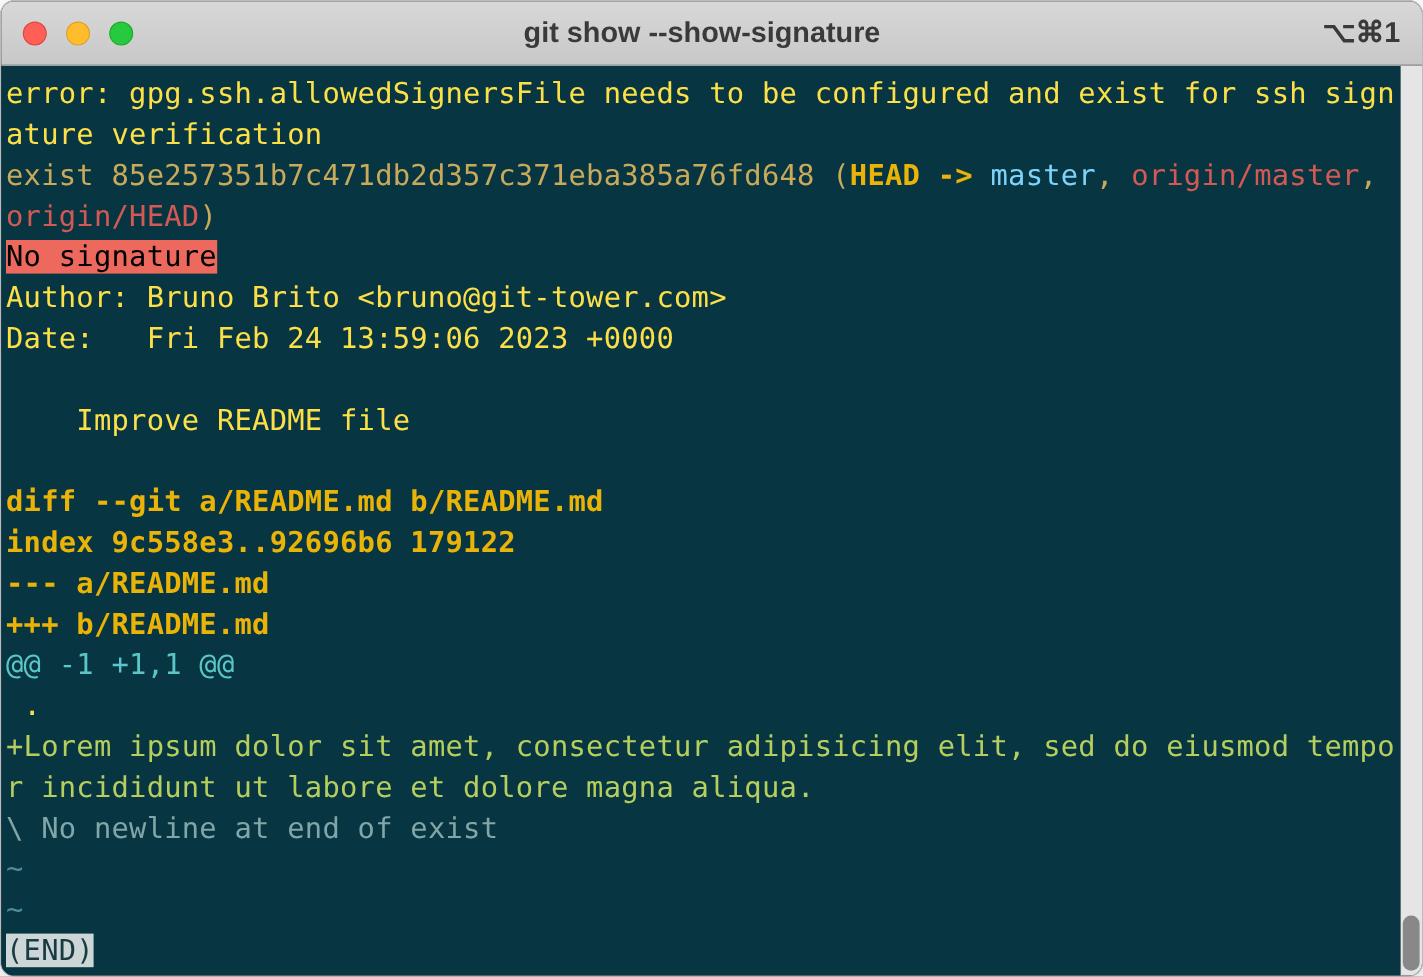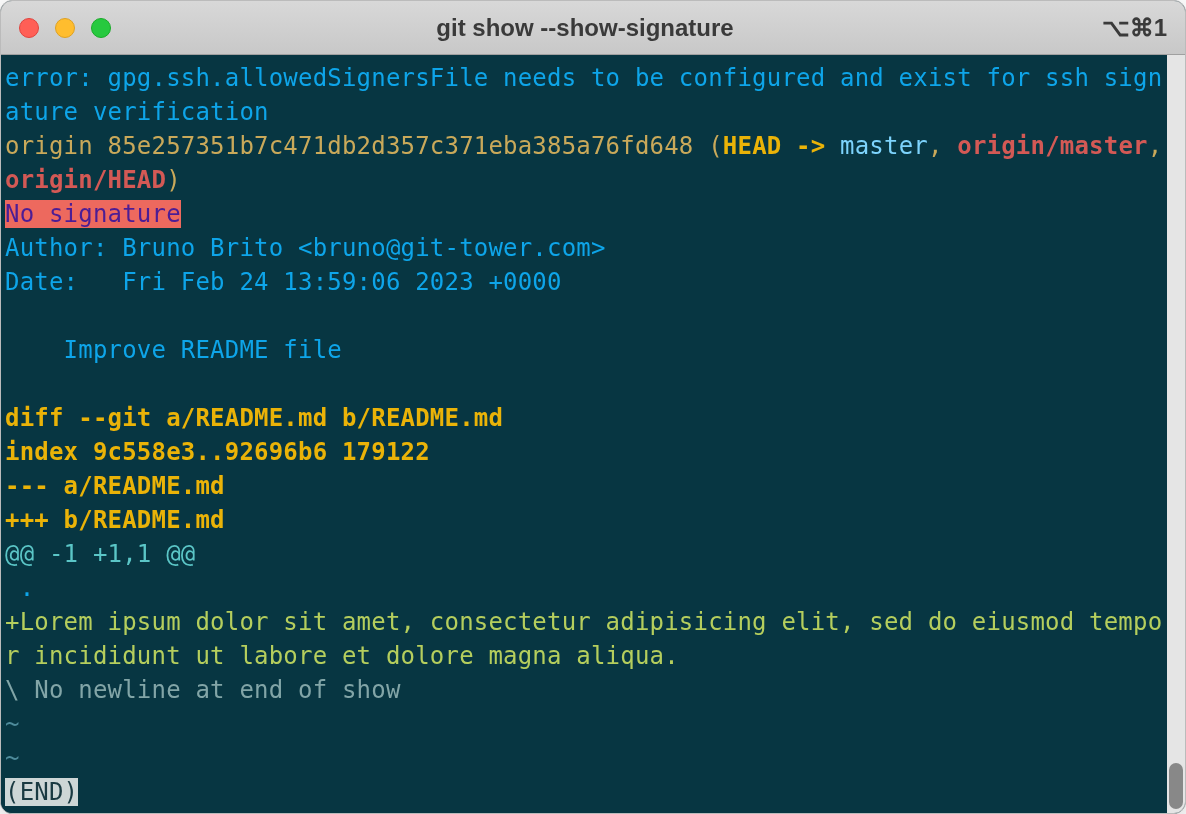--- a/index.html
+++ b/index.html
@@ -67,26 +67,26 @@
       font-size: 24px;
       line-height: 34px;
       color: #cdd6d6;
       padding: 6px 4px;
       white-space: pre-wrap;
       word-break: break-all;
       height: calc(100% - 54px);
       position: relative;
       letter-spacing: 0.2px;
     }
-    .c-muted { color: #0ea5e9; }
+    .c-muted { color: #fde047; }
     .c-yellow { color: #c9a95a; }
     .c-white-bold { color: #eab308; font-weight: 700; }
     .c-gray { color: #7dd3fc; }
-    .c-orange { color: #d35955; font-weight: 700; }
-    .bg-red { background: #ed695e; color: #4c1d95; }
+    .c-orange { color: #d35955; font-weight: 400; }
+    .bg-red { background: #ed695e; color: #000000; }
     .c-teal { color: #5bc6c7; }
     .c-green { color: #b5ce5d; }
     .c-dim { color: #82a5a7; }
     .tilde { color: #4e8b9b; }
     .end-badge { background: #cdd6d6; color: #1a3a42; }
     .scrollbar {
       position: absolute;
       right: 2px;
       bottom: 4px;
       width: 14px;
@@ -125,32 +125,32 @@
     <div class="title">git show --show-signature</div>
     <div class="right-indicator">⌥⌘1</div>
   </div>
 
   <div class="scrolltrack">
     <div class="scrollbar"></div>
   </div>
 
   <div class="terminal-wrap">
     <div class="terminal"><span class="c-muted">error: gpg.ssh.allowedSignersFile needs to be configured and exist for ssh signature verification</span>
-<span class="c-yellow">origin 85e257351b7c471db2d357c371eba385a76fd648</span><span class="c-yellow"> (</span><span class="c-white-bold">HEAD -&gt; </span><span class="c-gray">master</span><span class="c-yellow">, </span><span class="c-orange">origin/master</span><span class="c-yellow">, </span><span class="c-orange">origin/HEAD</span><span class="c-yellow">)</span>
+<span class="c-yellow">exist 85e257351b7c471db2d357c371eba385a76fd648</span><span class="c-yellow"> (</span><span class="c-white-bold">HEAD -&gt; </span><span class="c-gray">master</span><span class="c-yellow">, </span><span class="c-orange">origin/master</span><span class="c-yellow">, </span><span class="c-orange">origin/HEAD</span><span class="c-yellow">)</span>
 <span class="bg-red">No signature</span>
 <span class="c-muted">Author: Bruno Brito &lt;bruno@git-tower.com&gt;</span>
 <span class="c-muted">Date:   Fri Feb 24 13:59:06 2023 +0000</span>
 
 <span class="c-muted">    Improve README file</span>
 
 <span class="c-white-bold">diff --git a/README.md b/README.md</span>
 <span class="c-white-bold">index 9c558e3..92696b6 179122</span>
 <span class="c-white-bold">--- a/README.md</span>
 <span class="c-white-bold">+++ b/README.md</span>
 <span class="c-teal">@@ -1 +1,1 @@</span>
 <span class="c-muted"> .</span>
 <span class="c-green">+Lorem ipsum dolor sit amet, consectetur adipisicing elit, sed do eiusmod tempor incididunt ut labore et dolore magna aliqua.</span>
-<span class="c-dim">\ No newline at end of show</span>
+<span class="c-dim">\ No newline at end of exist</span>
 <span class="tilde">~</span>
 <span class="tilde">~</span>
 <span class="end-badge">(END)</span></div>
   </div>
 </div>
 
 </body></html>

